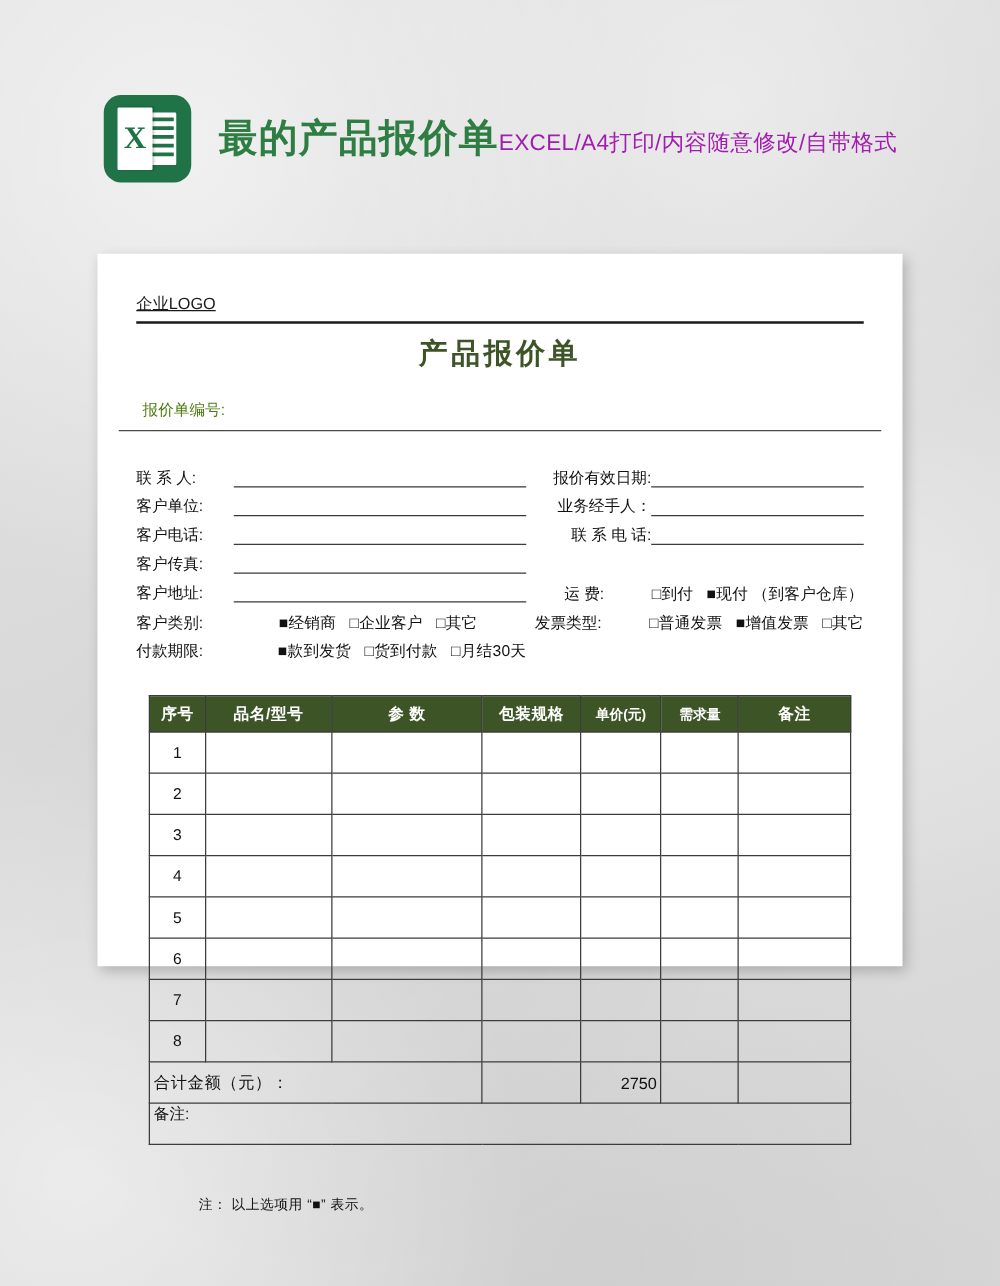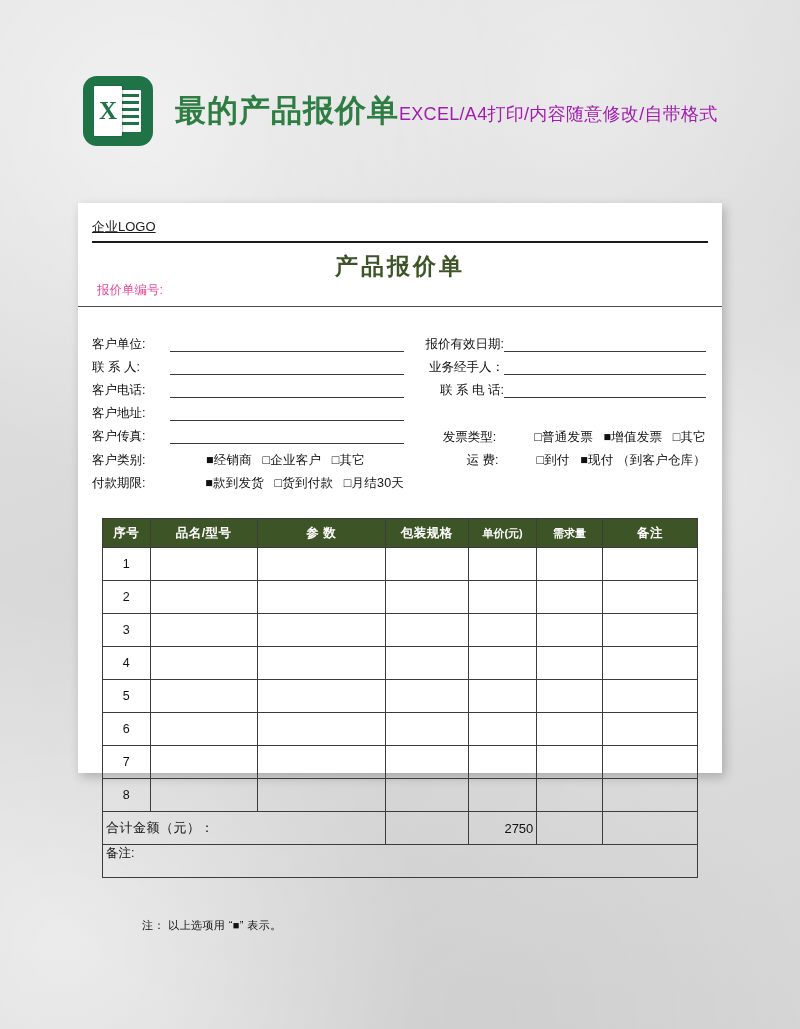--- a/index.html
+++ b/index.html
@@ -92,21 +92,21 @@
 
   
   .sheet-page {
     position: absolute;
     left: 78px; top: 203px;
     width: 644px;
     height: 570px;
     background: #ffffff;
     box-shadow: 3px 4px 10px rgba(0,0,0,0.22);
     z-index: 2;
-    padding: 0;
+    padding: 17px;
   }
 
   .doc-head { padding: 14px 14px 0 14px; }
   .corp-logo {
     font-size: 13px;
     color: #1a1a1a;
     text-decoration: underline;
     display: inline-block;
     padding-bottom: 1px;
   }
@@ -117,21 +117,22 @@
   .doc-title {
     text-align: center;
     font-size: 23px;
     font-weight: bold;
     color: #3d5426;
     letter-spacing: 3px;
     margin-top: 8px;
   }
   .quote-no {
     font-size: 12.5px;
-    color: #ec4899;
+    color: #4d7c0f;
+    margin-top: 22px;
     padding-left: 5px;
   }
   .section-rule {
     border-top: 1.6px solid #4a4a4a;
     margin-top: 7px;
   }
 
   
   .form-block {
     display: flex;
@@ -267,37 +268,37 @@
     <div class="head-rule"></div>
     <div class="doc-title">产品报价单</div>
     <div class="quote-no">报价单编号:</div>
   </div>
   <div class="section-rule"></div>
 
   <div class="form-block">
 
     <div class="form-col left">
       <div class="form-row">
+        <span class="fl">联 系 人:</span>
+        <span class="fline"></span>
+      </div>
+      <div class="form-row">
         <span class="fl">客户单位:</span>
         <span class="fline"></span>
       </div>
       <div class="form-row">
-        <span class="fl">联 系 人:</span>
-        <span class="fline"></span>
-      </div>
-      <div class="form-row">
         <span class="fl">客户电话:</span>
         <span class="fline"></span>
       </div>
       <div class="form-row">
+        <span class="fl">客户传真:</span>
+        <span class="fline"></span>
+      </div>
+      <div class="form-row">
         <span class="fl">客户地址:</span>
-        <span class="fline"></span>
-      </div>
-      <div class="form-row">
-        <span class="fl">客户传真:</span>
         <span class="fline"></span>
       </div>
 
       <div class="opt-row">
         <span class="fl">客户类别:</span>
         <span class="opts">
           <span>■</span><span>经销商</span><span class="gap"></span>
           <span>□</span><span>企业客户</span><span class="gap"></span>
           <span>□</span><span>其它</span>
         </span>
@@ -323,34 +324,34 @@
         <span class="fline"></span>
       </div>
       <div class="form-row">
         <span class="fl">联 系 电 话:</span>
         <span class="fline"></span>
       </div>
 
       <div class="spacer-row"></div>
 
       <div class="opt-row">
+        <span class="fl">运  费:</span>
+        <span class="opts">
+          <span>□</span><span>到付</span><span class="gap"></span>
+          <span>■</span><span>现付</span>
+          <span>（到客户仓库）</span>
+        </span>
+      </div>
+
+      <div class="opt-row">
         <span class="fl">发票类型:</span>
         <span class="opts">
           <span>□</span><span>普通发票</span><span class="gap"></span>
           <span>■</span><span>增值发票</span><span class="gap"></span>
           <span>□</span><span>其它</span>
-        </span>
-      </div>
-
-      <div class="opt-row">
-        <span class="fl">运  费:</span>
-        <span class="opts">
-          <span>□</span><span>到付</span><span class="gap"></span>
-          <span>■</span><span>现付</span>
-          <span>（到客户仓库）</span>
         </span>
       </div>
     </div>
   </div>
 
   <div class="tbl-wrap">
     <table class="items">
       <colgroup>
         <col class="c-idx">
           <col class="c-name">

